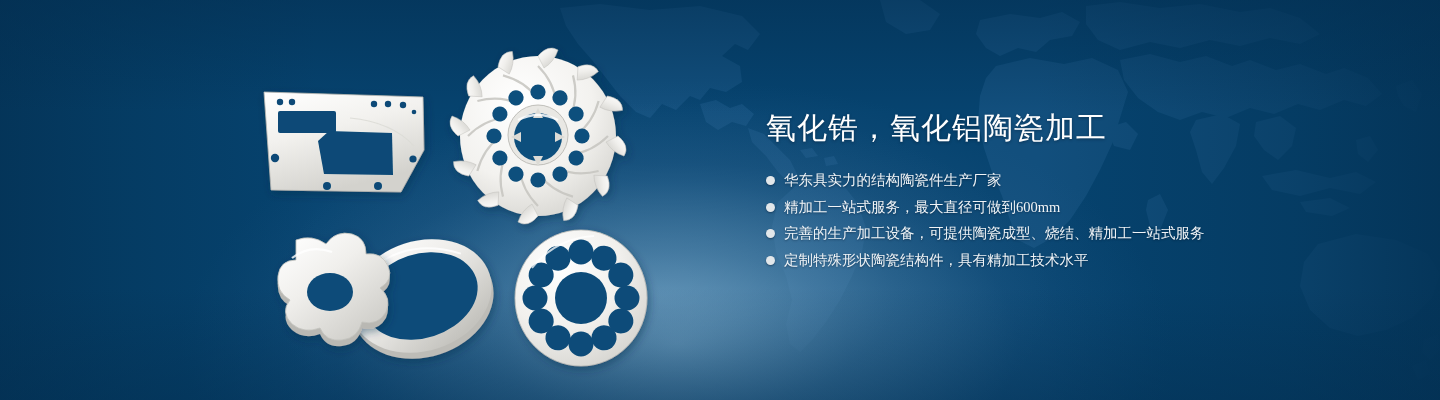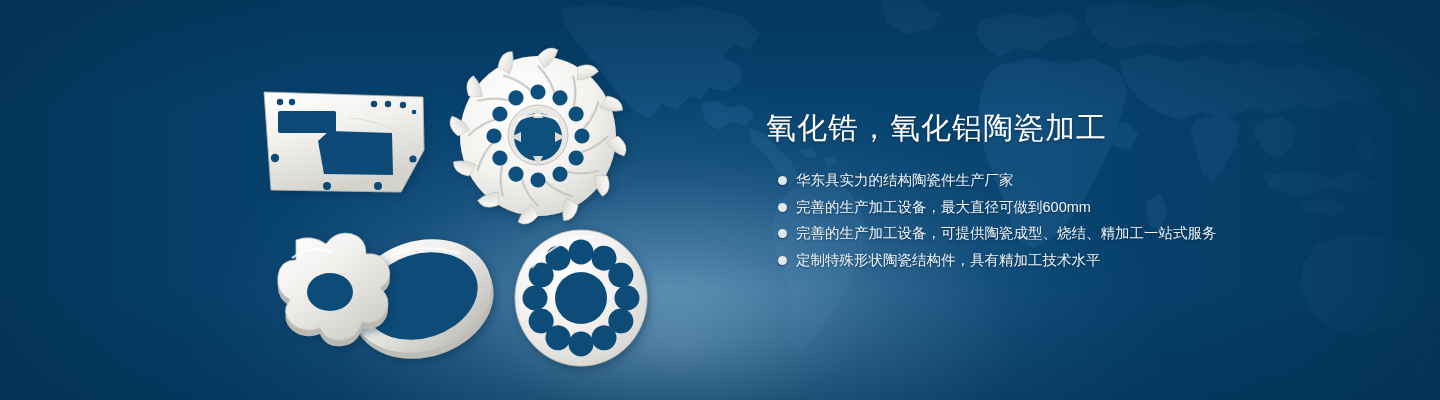--- a/index.html
+++ b/index.html
@@ -46,21 +46,21 @@
   .products{position:absolute;left:0;top:0;width:760px;height:400px;}
   .products svg{position:absolute;left:0;top:0;}
 
   
   .copy{position:absolute;left:766px;top:108px;width:620px;}
   .headline{
     color:#ffffff;font-size:30px;line-height:40px;font-weight:400;
     letter-spacing:1px;margin:0 0 22px 0;white-space:nowrap;
     text-shadow:0 1px 3px rgba(0,20,40,.45);
   }
-  .bullets{list-style:none;margin:12px;padding:0;}
+  .bullets{list-style:none;margin:0;padding:0;font-family:Liberation Serif, serif;}
   .bullet{
     display:flex;align-items:center;margin:0 0 5.5px 0;height:21px;
   }
   .dot{
     flex:0 0 auto;width:9px;height:9px;border-radius:50%;
     background:#e2e7ea;margin-right:9px;
     box-shadow:0 1px 2px rgba(0,15,35,.4);
   }
   .btext{
     color:#f0f4f7;font-size:14.5px;line-height:21px;white-space:nowrap;
@@ -321,21 +321,21 @@
 
   <div class="copy">
     <h1 class="headline">氧化锆，氧化铝陶瓷加工</h1>
     <ul class="bullets">
       <li class="bullet">
         <span class="dot"></span>
         <span class="btext">华东具实力的结构陶瓷件生产厂家</span>
       </li>
       <li class="bullet">
         <span class="dot"></span>
-        <span class="btext">完善的生产加工设备，最大直径可做到600mm</span>
+        <span class="btext">精加工一站式服务，最大直径可做到600mm</span>
       </li>
       <li class="bullet">
         <span class="dot"></span>
         <span class="btext">完善的生产加工设备，可提供陶瓷成型、烧结、精加工一站式服务</span>
       </li>
       <li class="bullet">
         <span class="dot"></span>
         <span class="btext">定制特殊形状陶瓷结构件，具有精加工技术水平</span>
       </li>
     </ul>

